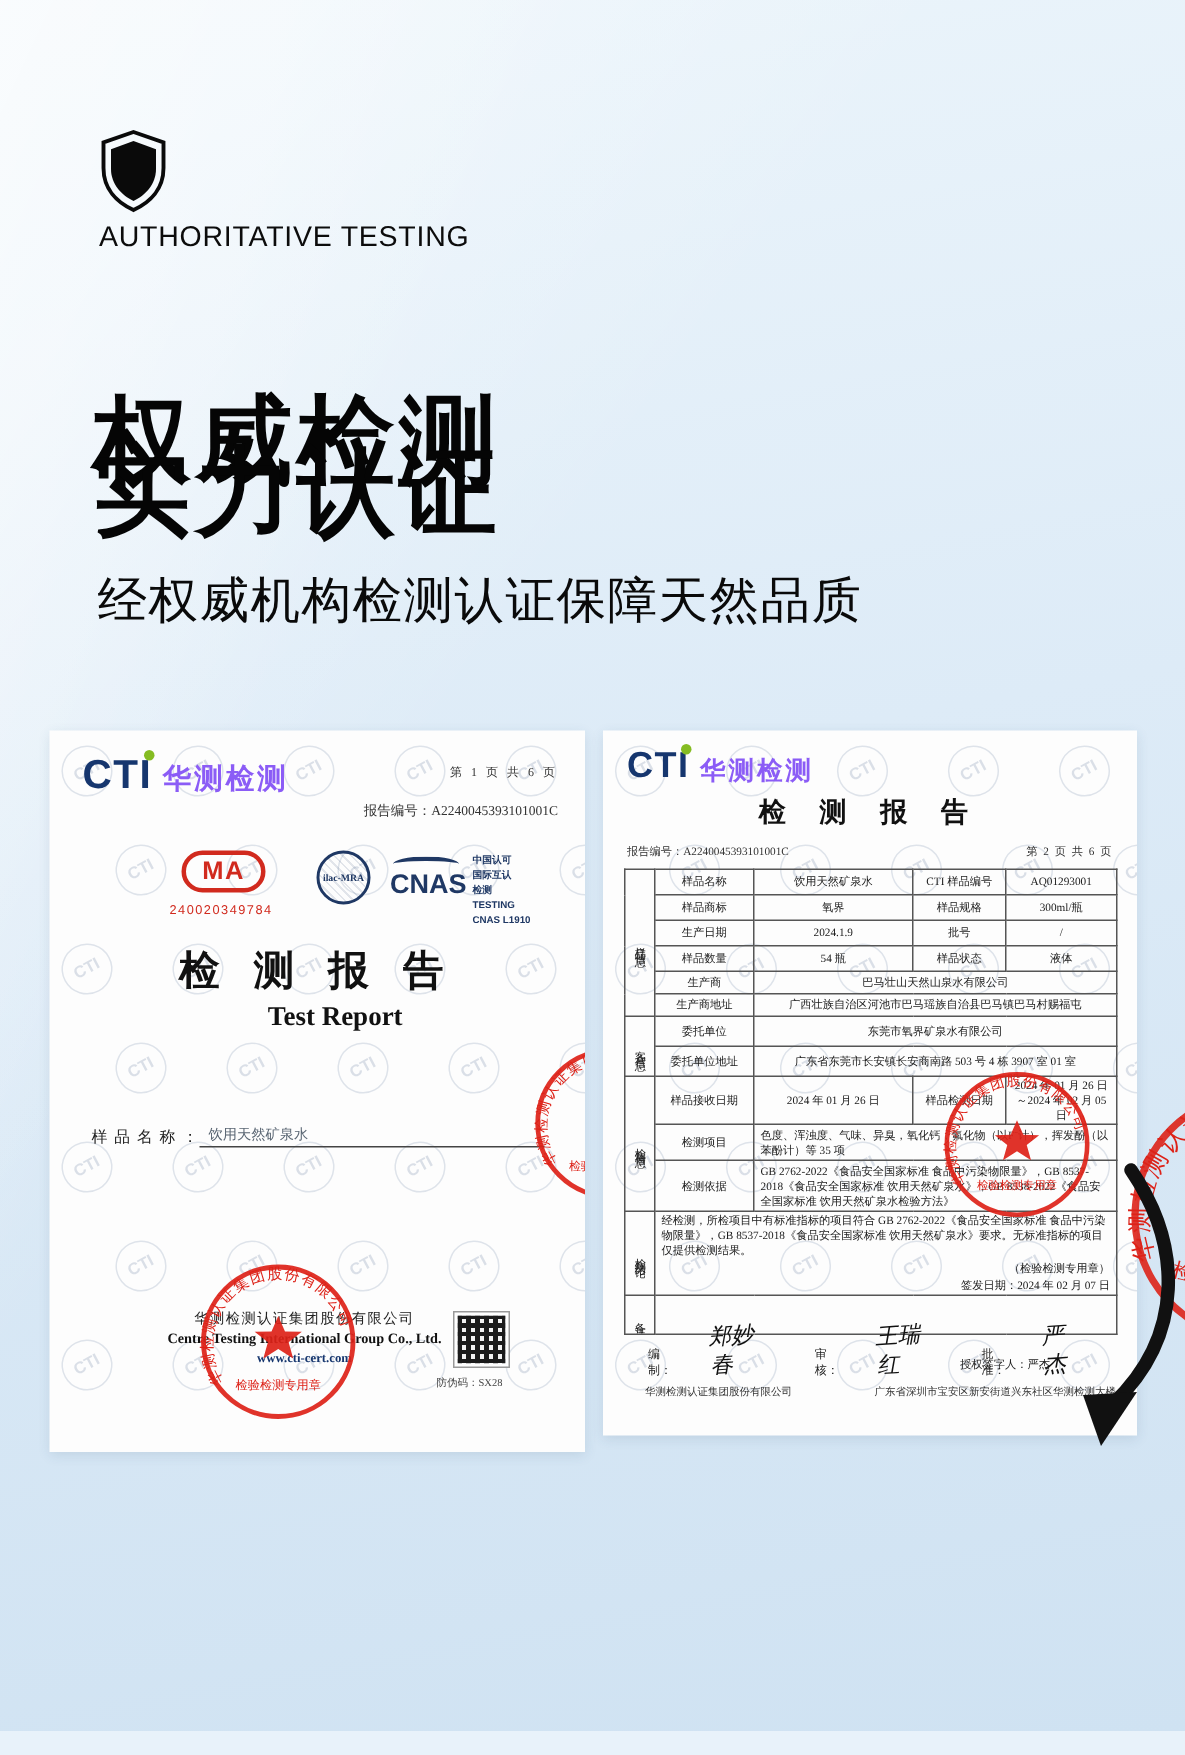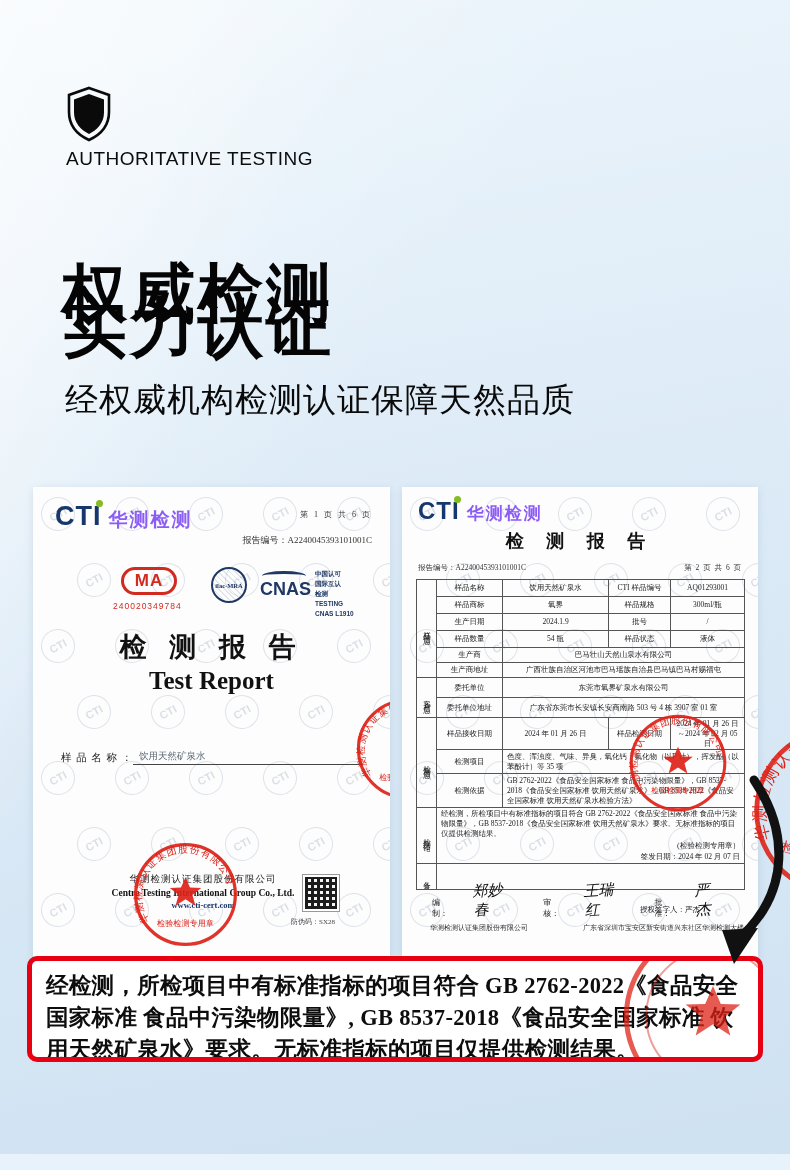--- a/index.html
+++ b/index.html
@@ -39,21 +39,21 @@
          display:flex; align-items:center; justify-content:center; color:#d12a1e; font-weight:800; font-size:17px;
          font-family:"Liberation Sans",sans-serif; letter-spacing:1px; }
   .cma-num { position:absolute; left:80px; top:114px; color:#d12a1e; font-size:8.5px; letter-spacing:1px; font-family:"Liberation Sans",sans-serif; }
   .ilac { position:absolute; left:178px; top:80px; width:36px; height:36px; border-radius:50%; border:2px solid #1f3864;
           display:flex; align-items:center; justify-content:center; font-size:6.5px; color:#1f3864; font-weight:700;
           background:repeating-linear-gradient(45deg, rgba(31,56,100,.12) 0 1px, transparent 1px 4px); }
   .cnas { position:absolute; left:227px; top:92px; color:#1f3864; font-weight:800; font-size:18px; font-family:"Liberation Sans",sans-serif; }
   .cnas-swoosh { position:absolute; left:229px; top:84px; width:44px; height:10px; border-top:3px solid #1f3864; border-radius:50%; }
   .cnas-side { position:absolute; left:282px; top:82px; font-size:6.5px; color:#1f3864; line-height:1.55; font-weight:700; font-family:"Liberation Sans",sans-serif; }
   .lc-title-cn { position:absolute; left:0; top:142px; width:100%; text-align:center; font-size:27px; font-weight:700; letter-spacing:8px; color:#111; }
-  .lc-title-en { position:absolute; left:0; top:180px; width:100%; text-align:center; font-size:25px; font-weight:700; color:#111; }
+  .lc-title-en { position:absolute; left:12px; top:180px; width:100%; text-align:center; font-size:18px; font-weight:700; color:#111; }
   .lc-fields { position:absolute; left:28px; top:263px; width:302px; }
   .lc-field  { display:flex; align-items:flex-end; margin-bottom:14px; }
   .lc-field .lbl { font-size:10.5px; color:#222; white-space:nowrap; letter-spacing:1px; }
   .lc-field .val { flex:1; border-bottom:1px solid #444; font-size:9.5px; color:#5a6673; padding:0 0 1px 6px; }
   .lc-footer { position:absolute; left:20px; top:386px; width:300px; text-align:center; }
   .lc-footer .f1 { font-size:9.5px; color:#222; letter-spacing:1px; }
   .lc-footer .f2 { font-size:9.5px; font-weight:700; color:#111; margin-top:2px; }
   .lc-footer .f3 { font-size:8.5px; font-weight:700; color:#16366e; margin-top:2px; }
   .qr { position:absolute; left:270px; top:388px; width:36px; height:36px; border:2px solid #fff; outline:1px solid #999;
         background:
@@ -360,22 +360,14 @@
     <text font-size="10.5" fill="#dd2218" font-family="Liberation Serif,serif" letter-spacing="1"><textPath href="#arcD">华测检测认证集团股份有限公司</textPath></text>
     <polygon points="60,42 64.7,52.8 76.4,53.1 67.2,60.4 70.4,71.7 60,65 49.6,71.7 52.8,60.4 43.6,53.1 55.3,52.8" fill="#dd2218" opacity=".9"></polygon>
     <text x="60" y="93" text-anchor="middle" font-size="8.5" fill="#dd2218" font-family="Liberation Serif,serif">检验检测专用章</text>
   </svg>
 
   <svg class="arrow" viewBox="0 0 80 200">
     <path d="M48,8 C82,58 84,118 36,164" fill="none" stroke="#111" stroke-width="9" stroke-linecap="round"></path>
     <polygon points="16,158 52,156 28,192" fill="#111"></polygon>
   </svg>
 
-  <div class="conclusion-box">
-    <div class="conclusion-text">经检测，所检项目中有标准指标的项目符合 GB 2762-2022《食品安全国家标准 食品中污染物限量》, GB 8537-2018《食品安全国家标准 饮用天然矿泉水》要求。无标准指标的项目仅提供检测结果。</div>
-    <svg class="stamp box-stamp" width="200" height="200" viewBox="0 0 120 120">
-      <circle cx="60" cy="60" r="52" fill="none" stroke="#dd2218" stroke-width="3" opacity=".85"></circle>
-      <circle cx="60" cy="60" r="40" fill="none" stroke="#dd2218" stroke-width="1.2" opacity=".5"></circle>
-      <polygon points="60,42 64.7,52.8 76.4,53.1 67.2,60.4 70.4,71.7 60,65 49.6,71.7 52.8,60.4 43.6,53.1 55.3,52.8" fill="#dd2218" opacity=".85"></polygon>
-    </svg>
-  </div>
 
 </div>
 
 </body></html>

